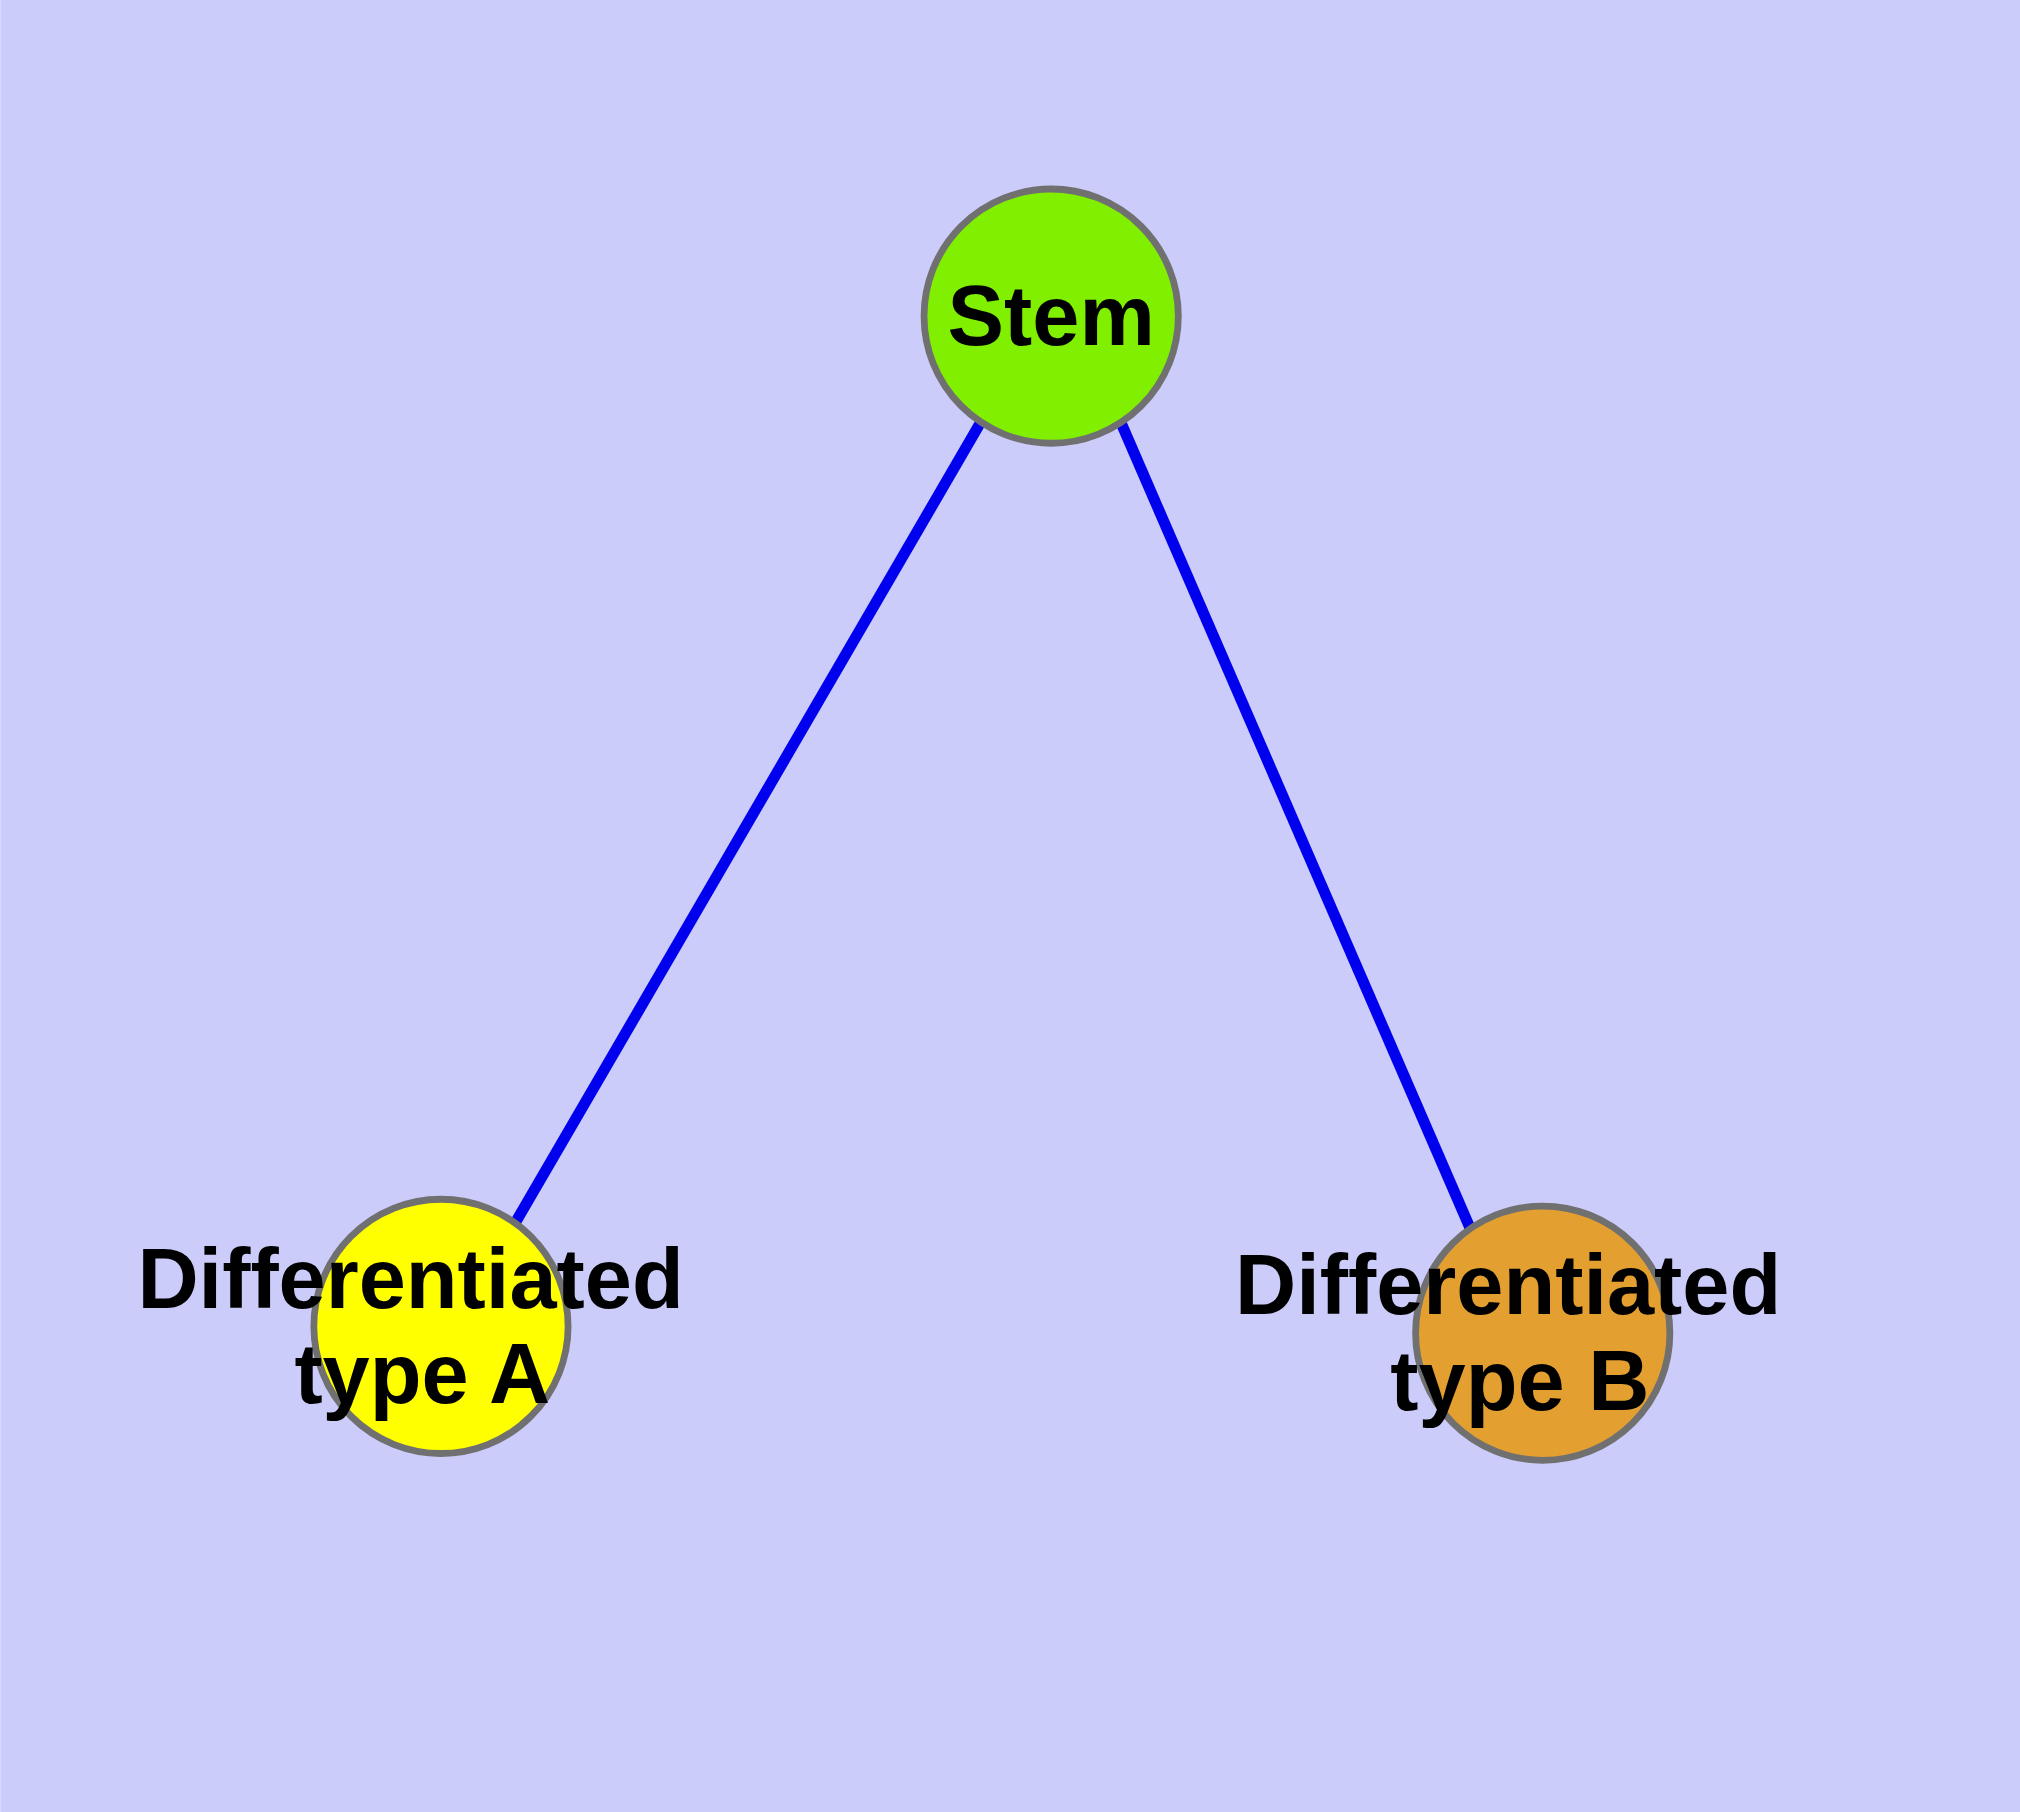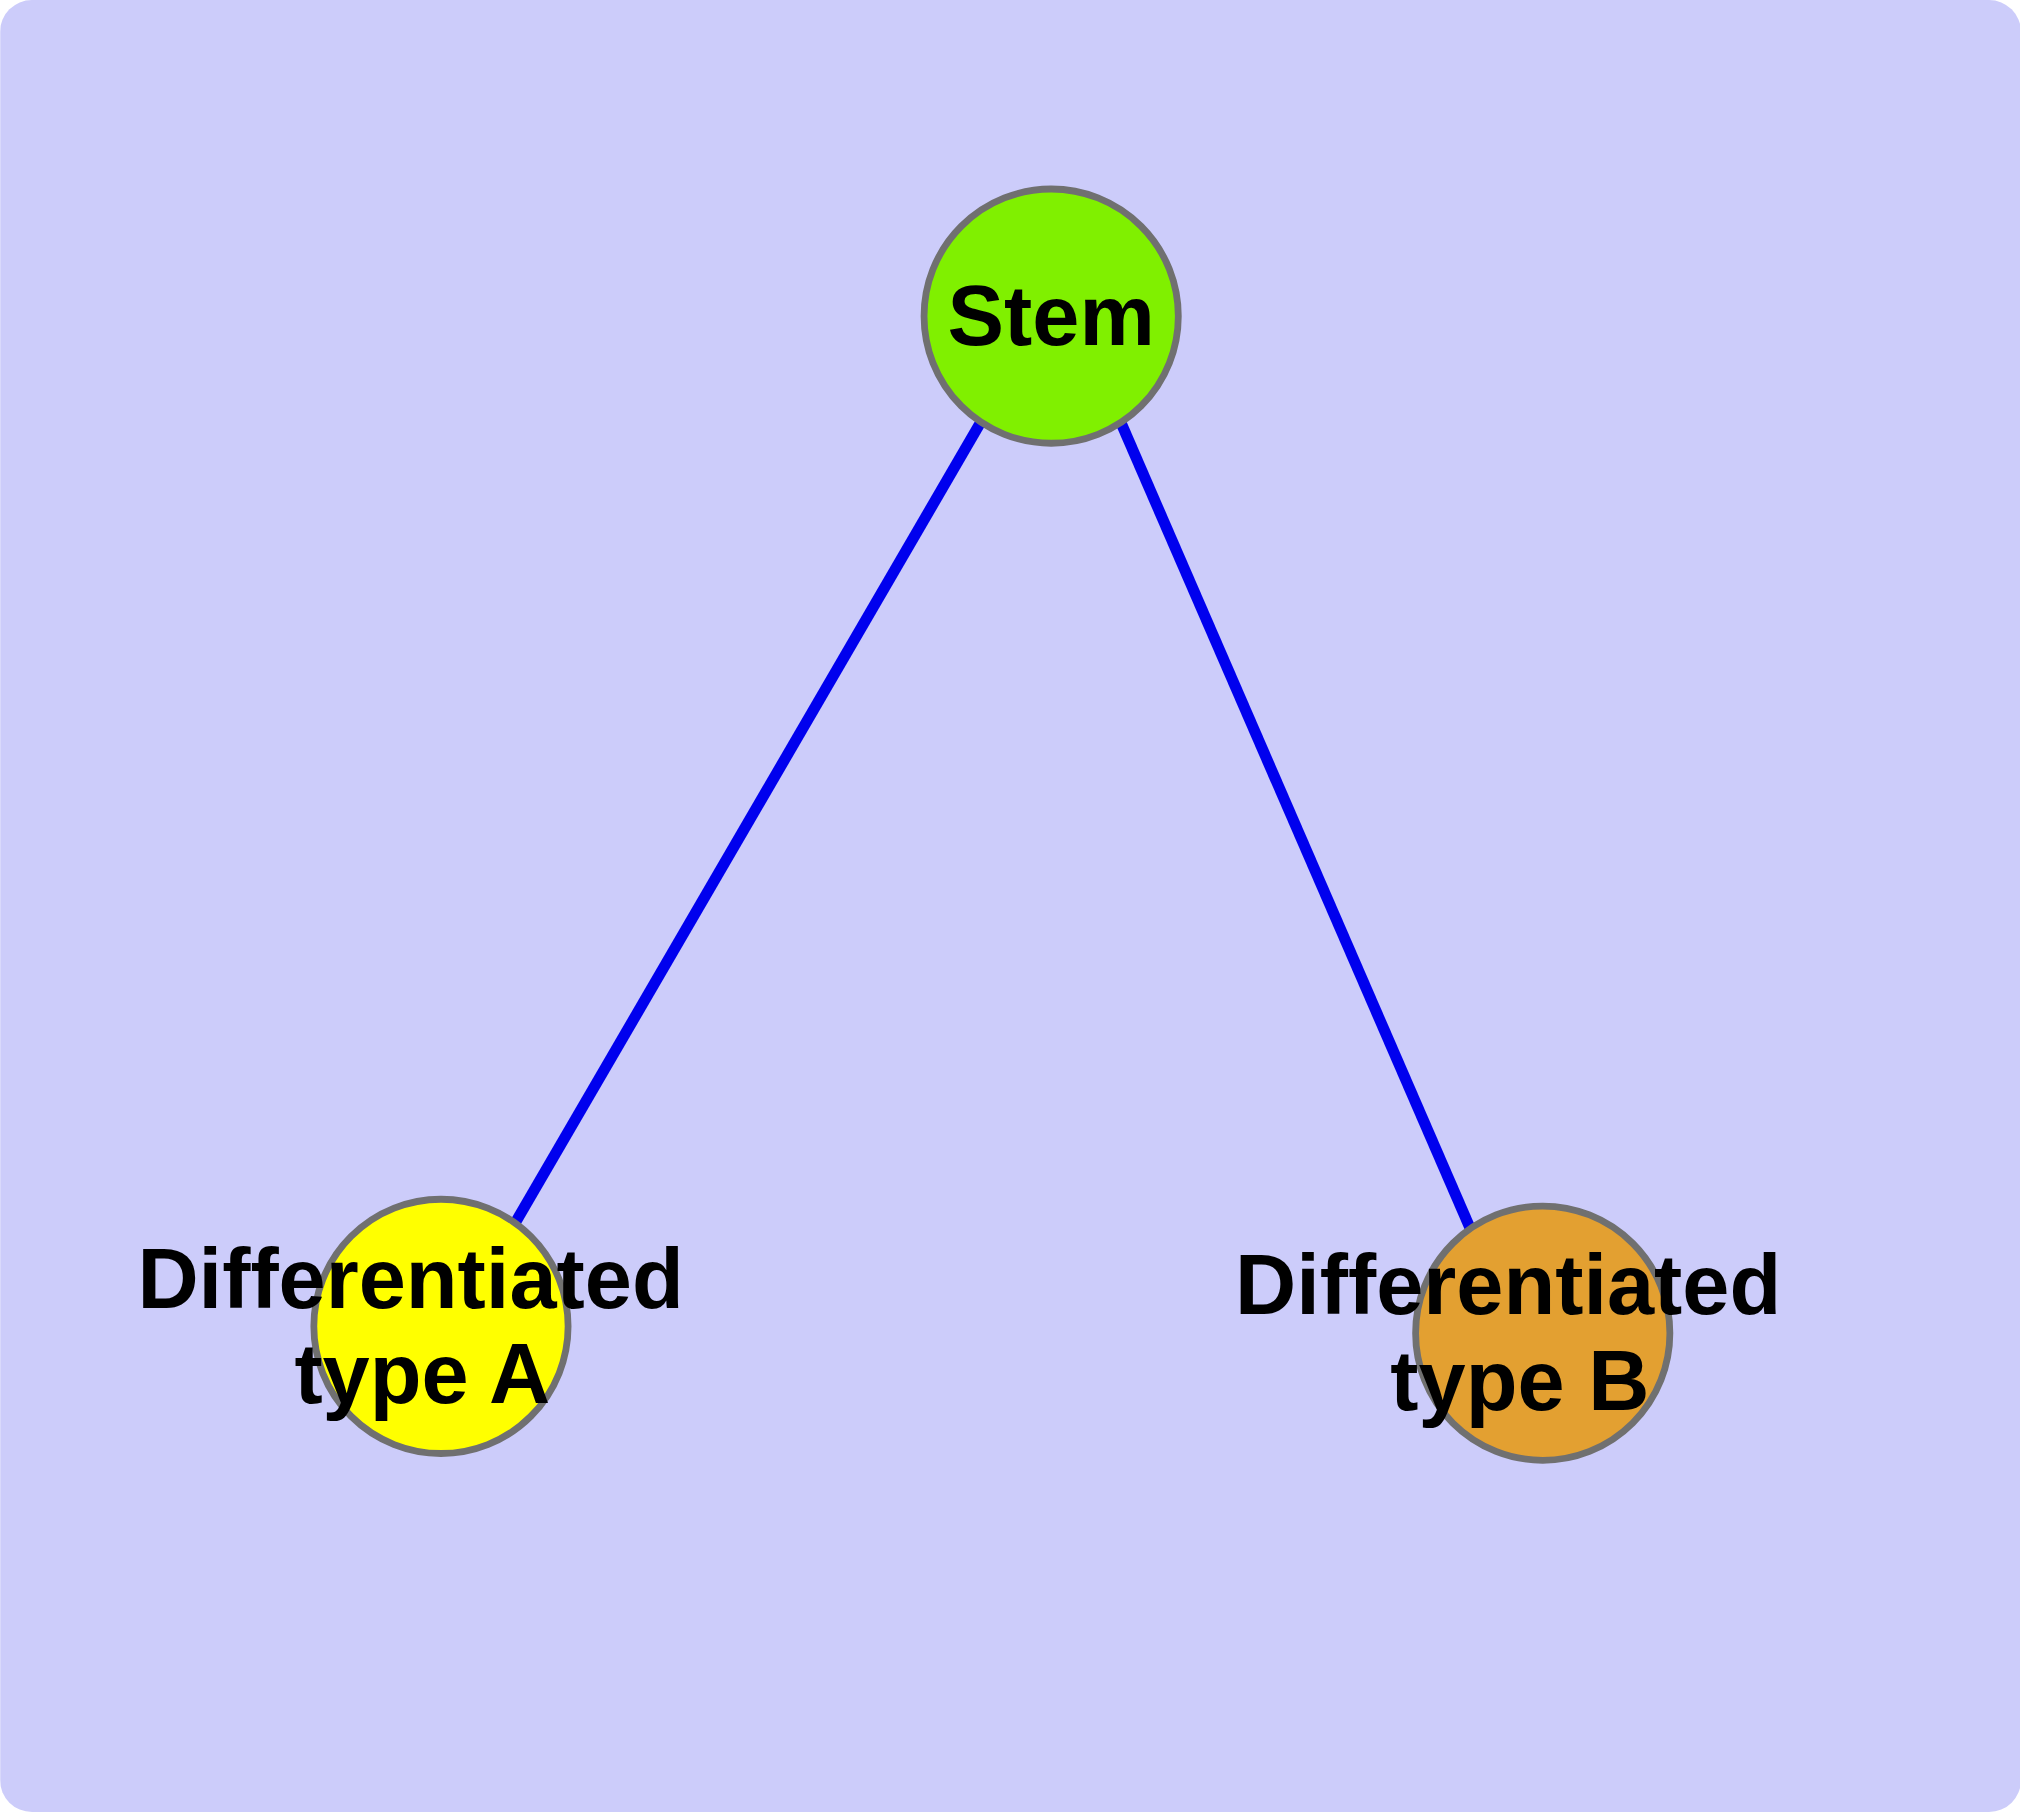--- a/index.html
+++ b/index.html
@@ -39,21 +39,21 @@
   .graph-edge {
     stroke: #0000ee;
     stroke-width: 13;
     stroke-linecap: butt;
     fill: none;
   }
 </style>
 </head>
 <body>
 
-<div id="canvas" style="width: 2021px; height: 1812px; border-radius: 32px;">
+<div id="canvas" style="width: 2021px; height: 1812px;">
   <svg id="graph-svg" viewBox="0 0 2384 2138" xmlns="http://www.w3.org/2000/svg" width="2021" height="1812">
 
     <rect x="0" y="0" width="2384" height="2138" fill="#ccccfa"></rect>
 
     <g>
       <line class="graph-edge" x1="1157" y1="498" x2="607" y2="1444" stroke="#0000ee" stroke-width="13"></line>
       <line class="graph-edge" x1="1322" y1="498" x2="1736" y2="1453" stroke="#0000ee" stroke-width="13"></line>
     </g>
 
     <g>

